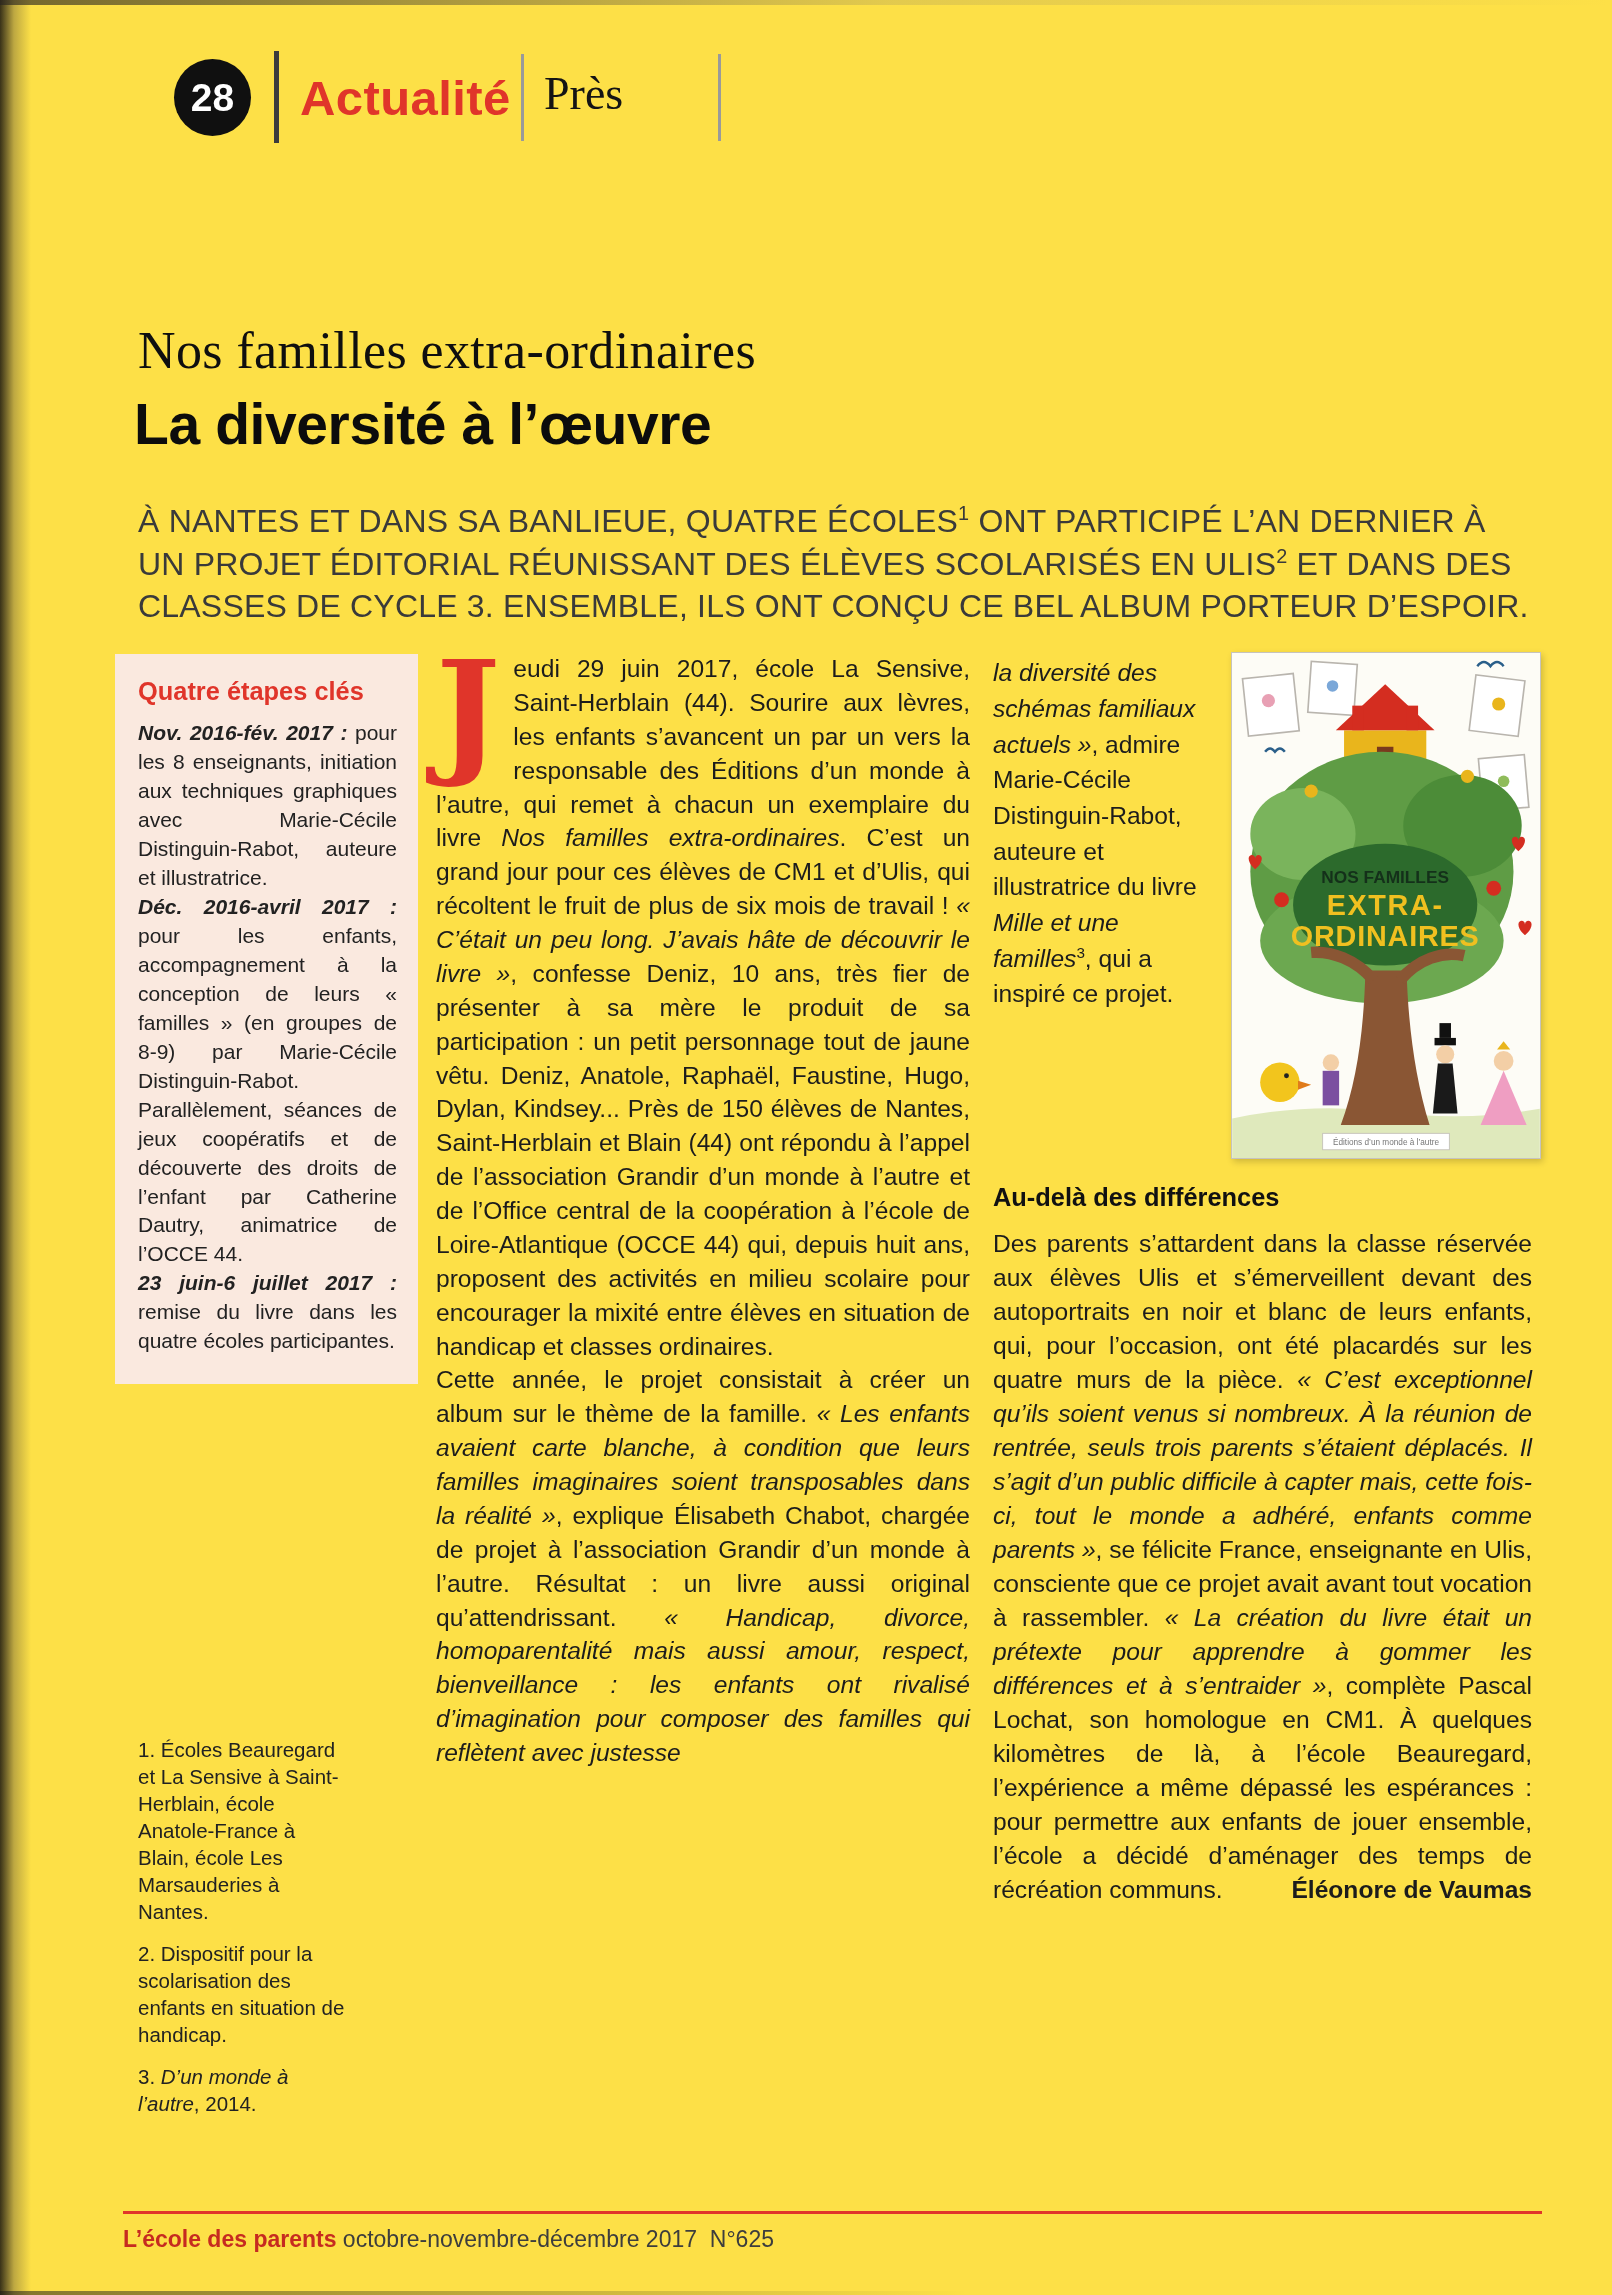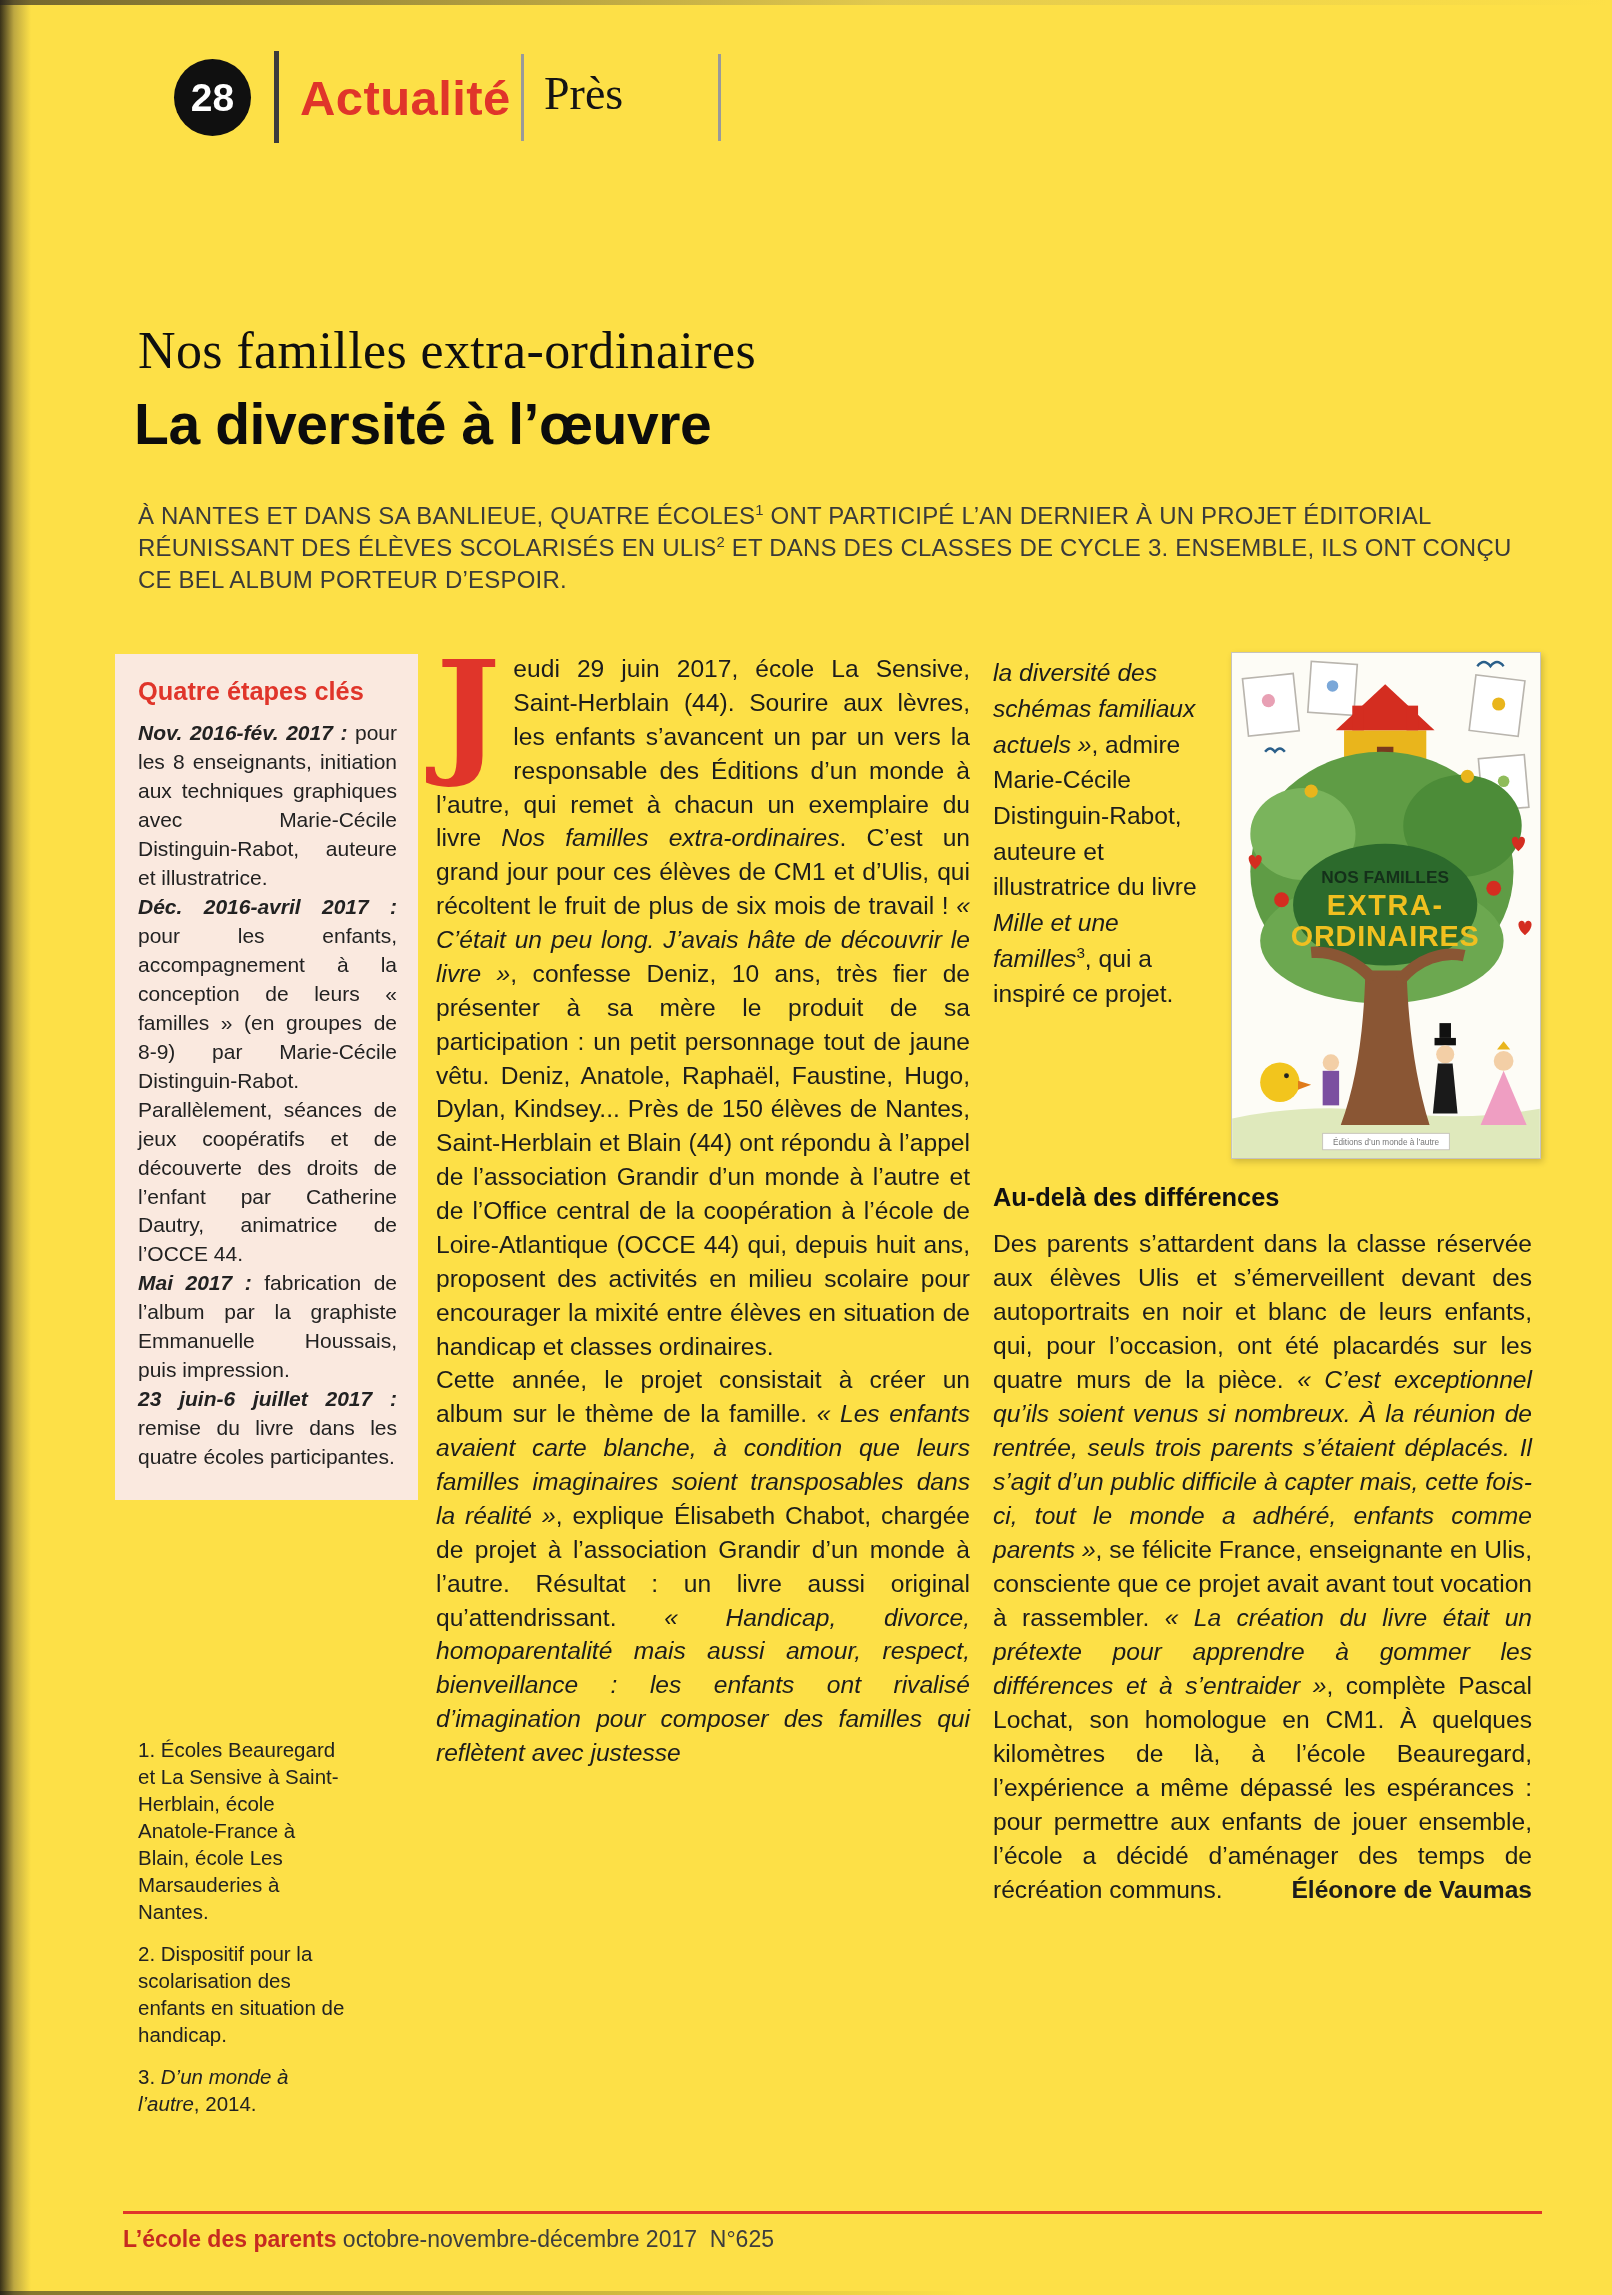--- a/index.html
+++ b/index.html
@@ -18,21 +18,21 @@
     background:#101010;color:#fff;font-size:39px;font-weight:700;display:flex;align-items:center;justify-content:center;}
   .hdr-bar-thick{position:absolute;left:274px;top:51px;width:4.9px;height:92px;background:#3c3c3c;}
   .hdr-section{position:absolute;left:300px;top:70px;font-size:49px;font-weight:700;letter-spacing:0.4px;}
   .hdr-bar-thin1{position:absolute;left:521px;top:54px;width:2.5px;height:87px;background:#9a9a9a;}
   .hdr-sub{position:absolute;left:544px;top:67px;font-family:"Liberation Serif",serif;font-size:46px;color:#141414;}
   .hdr-bar-thin2{position:absolute;left:718px;top:54px;width:2.5px;height:87px;background:#9a9a9a;}
 
   
   .kicker{position:absolute;left:138px;top:321px;font-family:"Liberation Serif",serif;font-size:52px;color:#0f0f0f;letter-spacing:0.4px;}
   .title{position:absolute;left:134px;top:391px;font-size:57px;font-weight:700;color:#0c0c0c;letter-spacing:-0.4px;}
-  .standfirst{position:absolute;left:138px;top:500px;width:1393px;font-size:24px;line-height:1.33;
+  .standfirst{position:absolute;left:138px;top:500px;width:1393px;font-size:32px;line-height:1.33;
     color:#3a3a3a;letter-spacing:0.2px;}
 
   sup{vertical-align:super;font-size:62%;line-height:0;}
   .it{font-style:italic;}
 
   
   .sidebar-box{position:absolute;left:115px;top:654px;width:303px;box-sizing:border-box;
     background:#fae9df;padding:23px 21px 28px 23px;}
   .sidebar-title{font-size:25.4px;font-weight:700;margin:0 0 13px 0;}
   .sb-entry{font-size:21px;line-height:1.38;text-align:justify;hyphens:auto;color:#222;margin:0;}
@@ -81,21 +81,20 @@
   <div class="hdr-bar-thin2"></div>
 
   <div class="kicker">Nos familles extra-ordinaires</div>
   <div class="title">La diversité à l’œuvre</div>
   <div class="standfirst"><span>À NANTES ET DANS SA BANLIEUE, QUATRE ÉCOLES</span><sup>1</sup><span> ONT PARTICIPÉ L’AN DERNIER À UN PROJET ÉDITORIAL RÉUNISSANT DES ÉLÈVES SCOLARISÉS EN ULIS</span><sup>2</sup><span> ET DANS DES CLASSES DE CYCLE 3. ENSEMBLE, ILS ONT CONÇU CE BEL ALBUM PORTEUR D’ESPOIR.</span></div>
 
   <div class="sidebar-box">
     <div class="sidebar-title" style="color:#e0352a;">Quatre étapes clés</div>
     <p class="sb-entry"><span class="sb-label">Nov. 2016-fév. 2017 : </span><span>pour les 8 enseignants, initiation aux techniques graphiques avec Marie-Cécile Distinguin-Rabot, auteure et illustratrice.</span></p>
     <p class="sb-entry"><span class="sb-label">Déc. 2016-avril 2017 : </span><span>pour les enfants, accompagnement à la conception de leurs « familles » (en groupes de 8-9) par Marie-Cécile Distinguin-Rabot. Parallèlement, séances de jeux coopératifs et de découverte des droits de l’enfant par Catherine Dautry, animatrice de l’OCCE 44.</span></p>
-    <p class="sb-entry"><span class="sb-label">Mai 2017 : </span><span>fabrication de l’album par la graphiste Emmanuelle Houssais, puis impression.</span></p>
     <p class="sb-entry"><span class="sb-label">23 juin-6 juillet 2017 : </span><span>remise du livre dans les quatre écoles participantes.</span></p>
   </div>
 
   <div class="footnotes">
     <p class="footnote">1. Écoles Beauregard et La Sensive à Saint-Herblain, école Anatole-France à Blain, école Les Marsauderies à Nantes.</p>
     <p class="footnote">2. Dispositif pour la scolarisation des enfants en situation de handicap.</p>
     <p class="footnote"><span>3. </span><span class="it">D’un monde à l’autre</span><span>, 2014.</span></p>
   </div>
 
   <div class="col-main">

